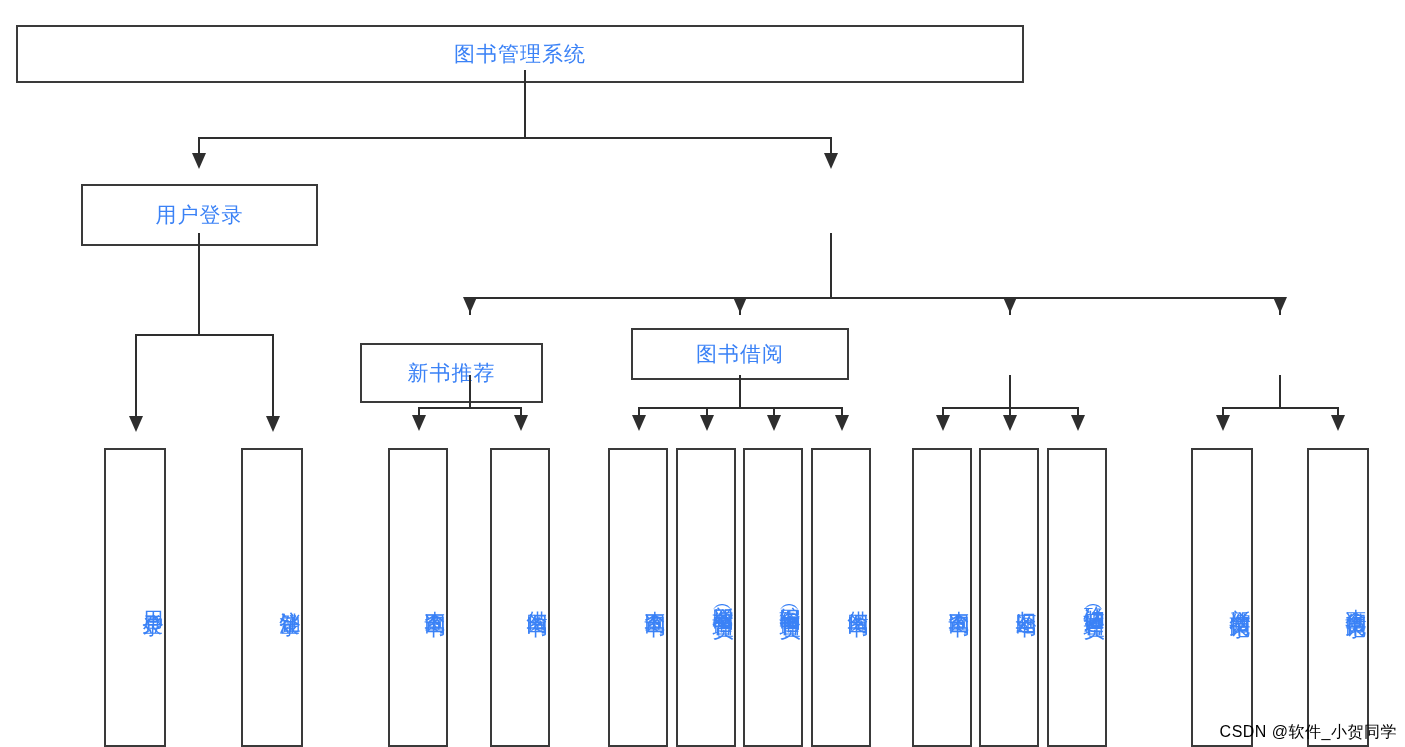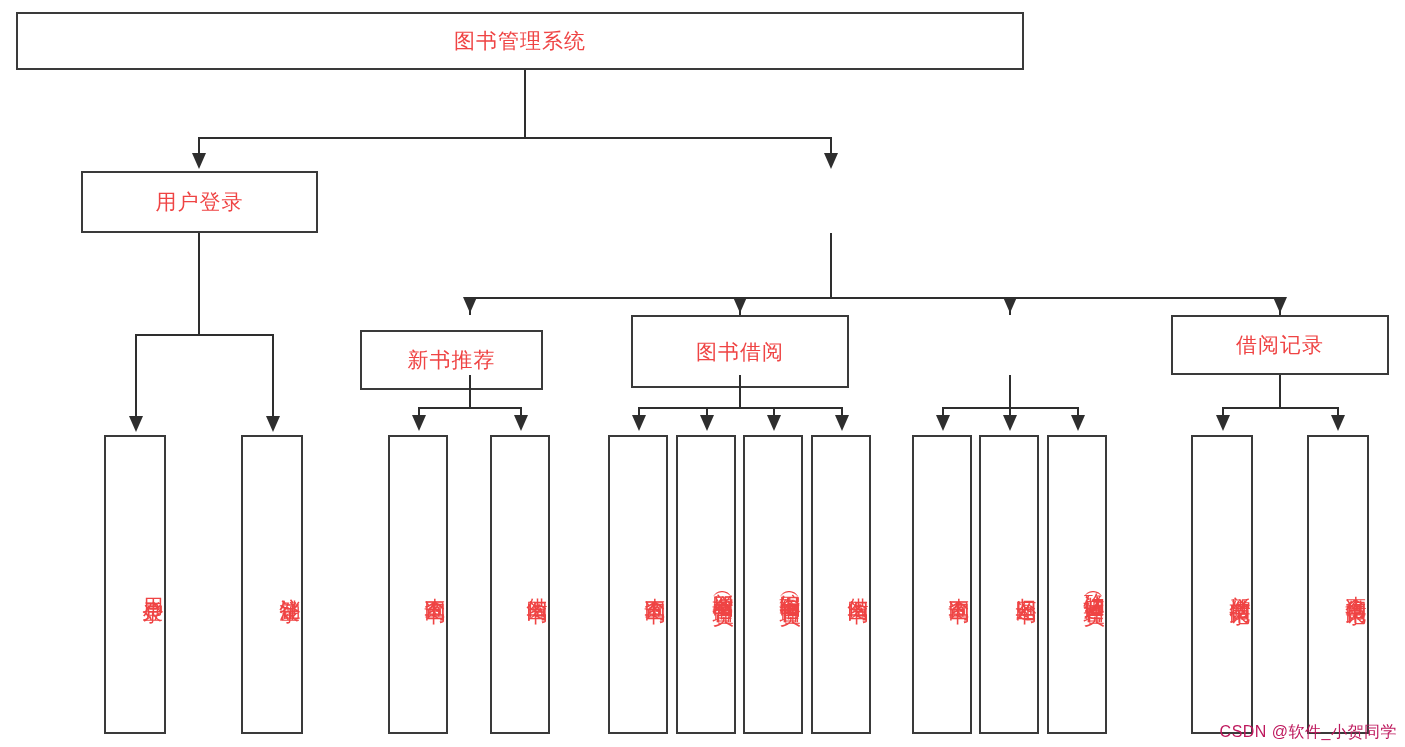--- a/index.html
+++ b/index.html
@@ -20,21 +20,22 @@
   }
   
   .node {
     position: absolute;
     box-sizing: border-box;
     border: 2px solid #3a3a3a;
     background: #ffffff;
     display: flex;
     align-items: center;
     justify-content: center;
-    color: #ef4444;
+    color: #3b82f6;
+    margin-top: 13px;
   }
   .node.horiz {
     font-size: 21px;
     letter-spacing: 1px;
     line-height: 1.2;
   }
   .node.vert {
     writing-mode: vertical-rl;
     text-orientation: upright;
     font-size: 21px;
@@ -63,21 +64,21 @@
     border-left: 7px solid transparent;
     border-right: 7px solid transparent;
     border-top: 16px solid #2e2e2e;
   }
   
   #watermark {
     position: absolute;
     right: 8px;
     bottom: 4px;
     font-size: 16px;
-    color: #be185d;
+    color: #000000;
     letter-spacing: 0.5px;
     white-space: nowrap;
     pointer-events: none;
   }
 </style>
 </head>
 <body>
 
 <div id="canvas">
 
@@ -112,25 +113,22 @@
   <div class="ln v" style="left:739px; top:297px; height:18px;"></div>
   <div class="arrow" style="left:733px; top:297px;"></div>
   <div class="ln v" style="left:1009px; top:297px; height:18px;"></div>
   <div class="arrow" style="left:1003px; top:297px;"></div>
   <div class="ln v" style="left:1279px; top:297px; height:18px;"></div>
   <div class="arrow" style="left:1273px; top:297px;"></div>
 
   <div class="node horiz" style="left:360px; top:330px; width:183px; height:60px;text-align:center;">
     <span class="txt">新书推荐</span>
   </div>
-  <div class="node horiz" style="left:631px; top:315px; width:218px; height:73px;">
+  <div class="node horiz" style="left:631px; top:315px; width:218px; height:52px;">
     <span class="txt">图书借阅</span>
-  </div>
-  <div class="node horiz" style="left:1171px; top:315px; width:218px; height:60px;">
-    <span class="txt">借阅记录</span>
   </div>
 
   <div class="ln v" style="left:469px; top:375px; height:33px;"></div>
   <div class="ln h" style="left:418px; top:407px; width:103px;"></div>
   <div class="ln v" style="left:418px; top:407px; height:10px;"></div>
   <div class="arrow" style="left:412px; top:415px;"></div>
   <div class="ln v" style="left:520px; top:407px; height:10px;"></div>
   <div class="arrow" style="left:514px; top:415px;"></div>
 
   <div class="ln v" style="left:739px; top:375px; height:33px;"></div>

